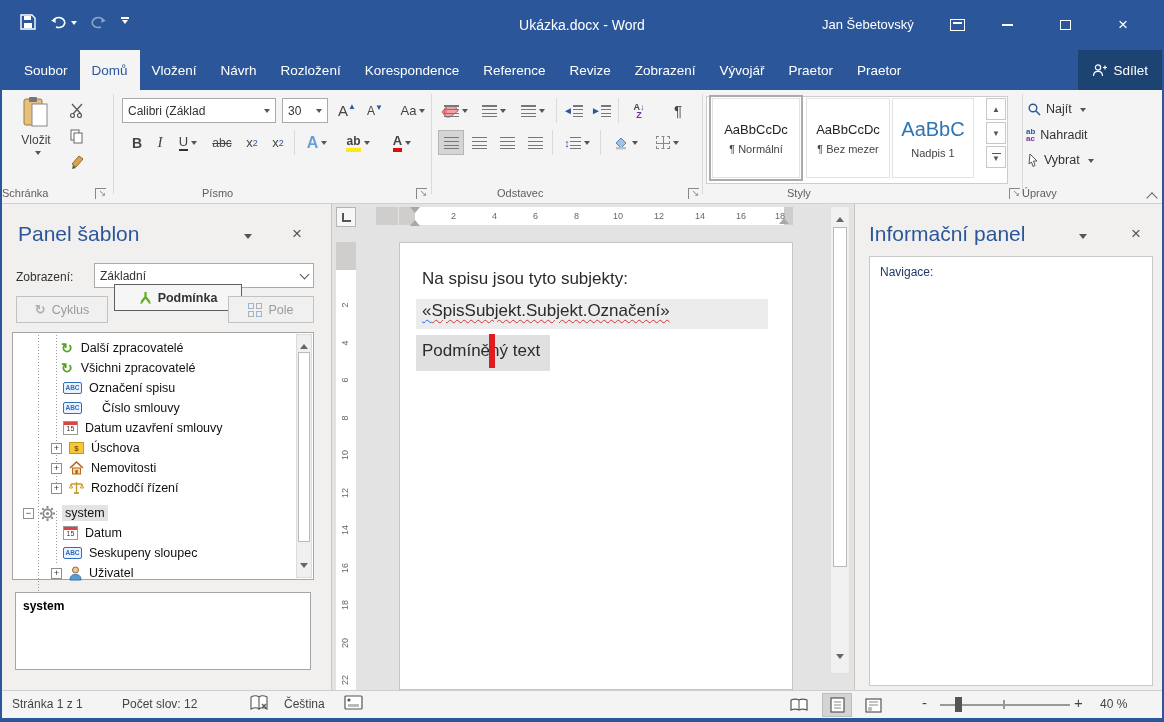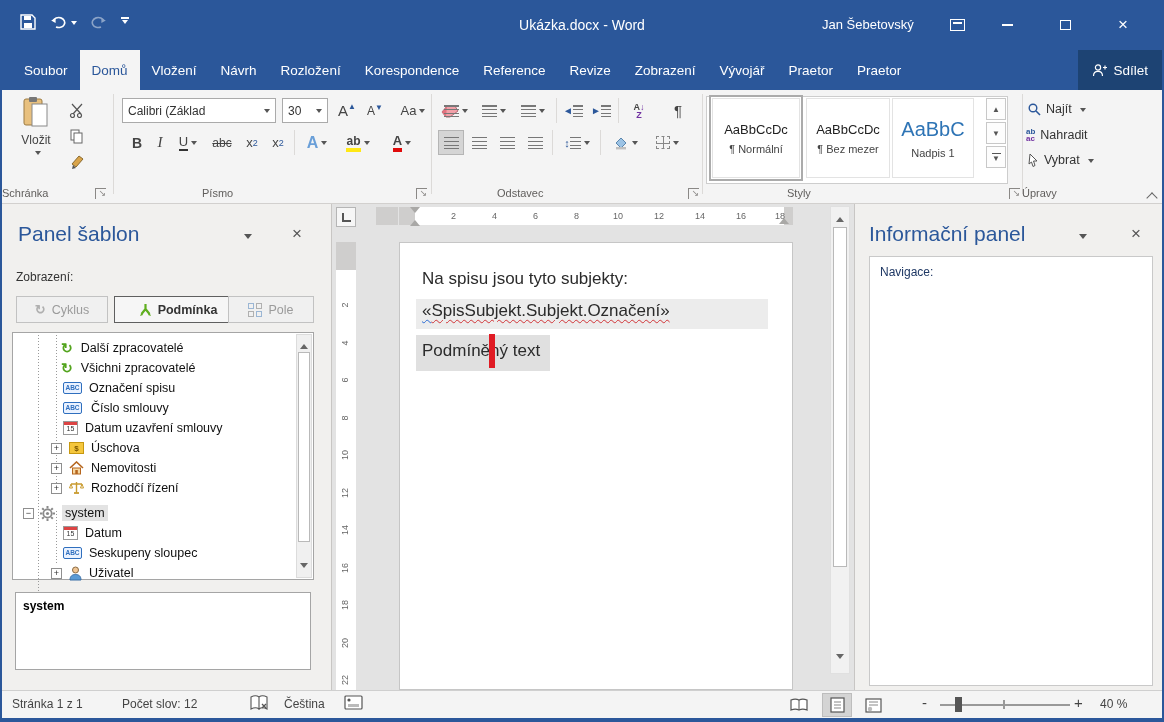--- a/index.html
+++ b/index.html
@@ -366,26 +366,30 @@
     <div class="glabel" style="left:1020px;width:120px">Úpravy</div>
     <div class="ab" style="left:1146px;top:100px"><span class="chevup" style="display:inline-block"></span></div>
   </div>
 
   <div class="ab lpanel">
     <div class="ptitle" style="left:16px;top:18px">Panel šablon</div>
     <div class="parr" style="left:242px;top:30px"></div>
     <div class="pclose" style="left:290px;top:20px">×</div>
 
     <div class="ab" style="left:14px;top:66px;font-size:12px;color:#333">Zobrazení:</div>
+    <div class="combo" style="left:92px;top:59px;width:220px;height:25px">
+      <span>Základní</span>
+      <span style="margin-left:auto;width:7px;height:7px;border-right:1.5px solid #555;border-bottom:1.5px solid #555;transform:rotate(45deg);margin-bottom:3px"></span>
+    </div>
 
     <div class="pbtn disab" style="left:14px;top:92px;width:92px">
       <span style="font-size:13px;font-weight:bold;color:#b0b0b0">↻</span>
       <span>Cyklus</span>
     </div>
-    <div class="pbtn primary" style="left:112px;top:92px;width:128px">
+    <div class="pbtn primary" style="left:112px;top:80px;width:128px">
       <svg width="13" height="14" viewBox="0 0 13 14">
           <path d="M6.5 1v5M6.5 6 2.5 11M6.5 6l4 5" stroke="#5fae1f" stroke-width="2.2" fill="none"></path>
           <path d="M1 13l3-1-1.6-2z" fill="#5fae1f"></path>
           <path d="M12 13l-3-1 1.6-2z" fill="#5fae1f"></path>
         </svg>
       <span>Podmínka</span>
     </div>
     <div class="pbtn disab" style="left:226px;top:92px;width:86px">
       <span style="display:inline-grid;grid-template-columns:6px 6px;gap:2px">
           <span style="width:6px;height:6px;border:1.4px solid #9bb6d4"></span>
@@ -409,21 +413,21 @@
       <div class="trow" style="left:48px;top:25px">
           <span class="tico-loop">↻</span>
           <span style="margin-left:8px">Všichni zpracovatelé</span>
         </div>
       <div class="trow" style="left:50px;top:45px">
           <span class="tico-abc">ABC</span>
           <span style="margin-left:7px">Označení spisu</span>
         </div>
       <div class="trow" style="left:50px;top:65px">
           <span class="tico-abc">ABC</span>
-          <span style="margin-left:9px">Číslo smlouvy</span>
+          <span style="margin-left:20px">Číslo smlouvy</span>
         </div>
       <div class="trow" style="left:50px;top:85px">
           <span class="tico-cal">15</span>
           <span style="margin-left:7px">Datum uzavření smlouvy</span>
         </div>
 
       <div class="texp" style="left:38px;top:110px">+</div>
       <div class="trow" style="left:56px;top:105px">
           <span class="tico-case">$</span>
           <span style="margin-left:7px">Úschova</span>

